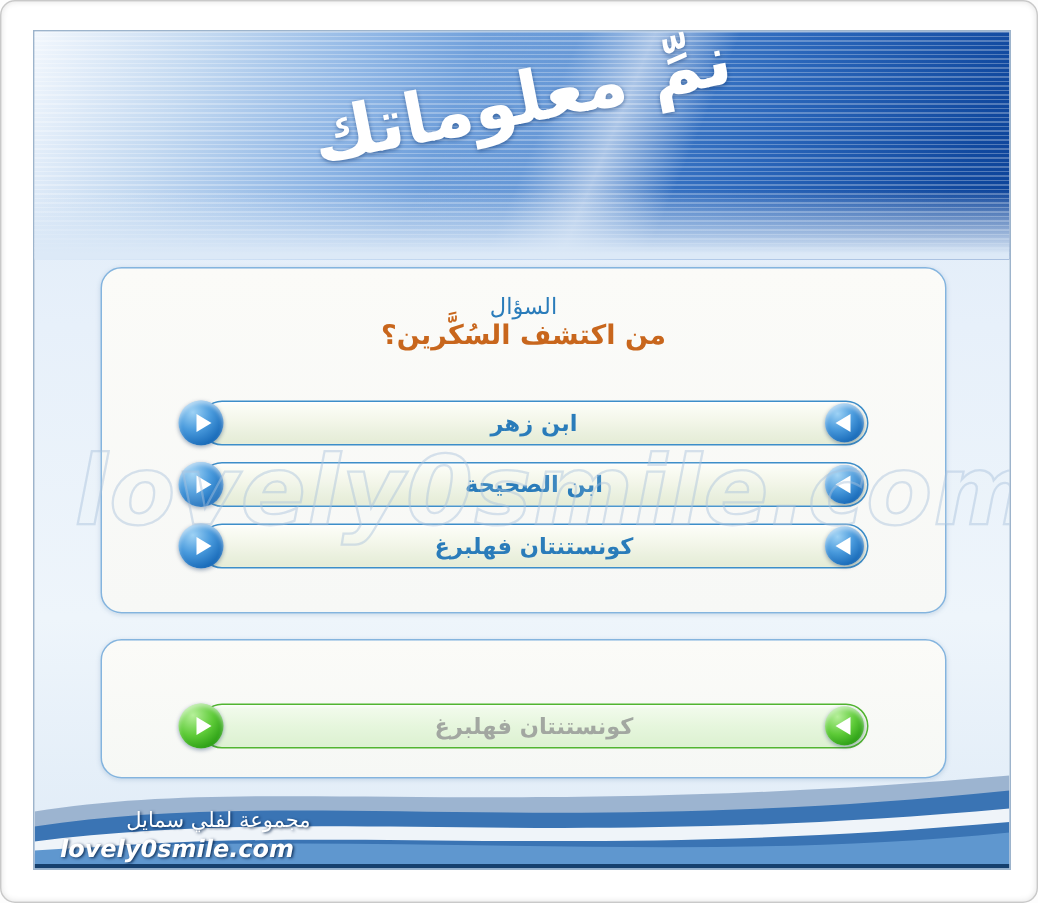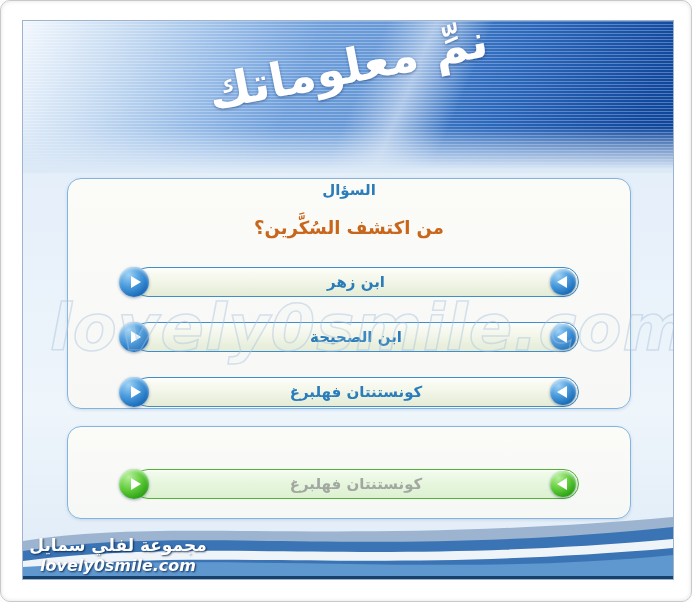--- a/index.html
+++ b/index.html
@@ -24,25 +24,25 @@
     font-size:64px;font-style:italic;font-weight:bold;letter-spacing:1px;direction:ltr;
     color:rgba(235,242,250,.10);-webkit-text-stroke:1.5px rgba(168,193,219,.45);
     z-index:30;pointer-events:none;}
   
   .qbox{position:absolute;left:44px;top:157px;width:562px;height:229px;border:1px solid #84b4de;
     border-radius:14px;background:linear-gradient(to bottom,#fbfbf8,#f7f8f6);
     box-shadow:0 1px 3px rgba(100,140,180,.25);z-index:10;}
   .abox{position:absolute;left:44px;top:405px;width:562px;height:91px;border:1px solid #84b4de;
     border-radius:14px;background:linear-gradient(to bottom,#fbfbf8,#f6f8f5);
     box-shadow:0 1px 3px rgba(100,140,180,.25);z-index:10;}
-  .sec-title{margin-top:2px;text-align:center;color:#2a7cba;font-size:15px;font-weight:bold;direction:rtl;}
-  .question{margin-top:18px;text-align:center;color:#c8661c;font-size:18px;font-weight:bold;direction:rtl;}
+  .sec-title{margin-top:16px;text-align:center;color:#2a7cba;font-size:15px;font-weight:normal;direction:rtl;}
+  .question{text-align:center;color:#c8661c;font-size:18px;font-weight:bold;direction:rtl;}
   
   .options{position:absolute;left:51px;top:88px;width:460px;}
-  .opt-row{position:relative;height:30px;margin-bottom:25px;text-align:right;}
+  .opt-row{position:relative;height:30px;margin-bottom:11px;text-align:right;}
   .pill{position:absolute;left:14px;right:0;top:0;bottom:0;border-radius:15px;
     border:1px solid #3d8ec9;
     background:linear-gradient(to bottom,#fdfef9 0%,#f3f6e9 45%,#eaf0de 75%,#e5ecd6 100%);
     display:flex;align-items:center;justify-content:center;
     color:#2a7cba;font-size:15px;font-weight:bold;direction:rtl;
     box-shadow:inset 0 1px 2px rgba(255,255,255,.9);cursor:pointer;}
   .pill-green{border-color:#52b531;color:#a2a7a1;
     background:linear-gradient(to bottom,#f3fbee 0%,#e6f6dd 50%,#dcf1d1 100%);}
   .circle{position:absolute;width:30px;height:30px;border-radius:50%;top:0;
     display:flex;align-items:center;justify-content:center;
@@ -55,21 +55,21 @@
   .tri-right{width:0;height:0;border-left:10px solid #ffffff;border-top:6px solid transparent;
     border-bottom:6px solid transparent;margin-left:3px;}
   .tri-left{width:0;height:0;border-right:10px solid #ffffff;border-top:6px solid transparent;
     border-bottom:6px solid transparent;margin-right:3px;}
   .answer-row{position:absolute;left:51px;top:42px;width:460px;height:30px;}
   
   .footer{position:absolute;left:0;bottom:0;width:650px;height:74px;z-index:20;}
   .footer svg{position:absolute;left:0;bottom:0;}
   .footer-text{position:absolute;left:6px;bottom:3px;width:178px;text-align:center;z-index:25;
     color:#ffffff;text-shadow:1px 1px 2px rgba(0,30,70,.85);line-height:1.25;}
-  .footer-text .l1{font-size:17px;font-weight:bold;direction:rtl;}
+  .footer-text .l1{font-size:14px;font-weight:normal;direction:rtl;text-align:right;}
   .footer-text .l2{font-size:16px;font-weight:bold;font-style:italic;direction:ltr;}
 </style>
 </head>
 <body>
 
 <div class="frame">
   <div class="inner">
 
     <div class="banner">
       <div class="calligraphy">نمِّ معلوماتك</div>

